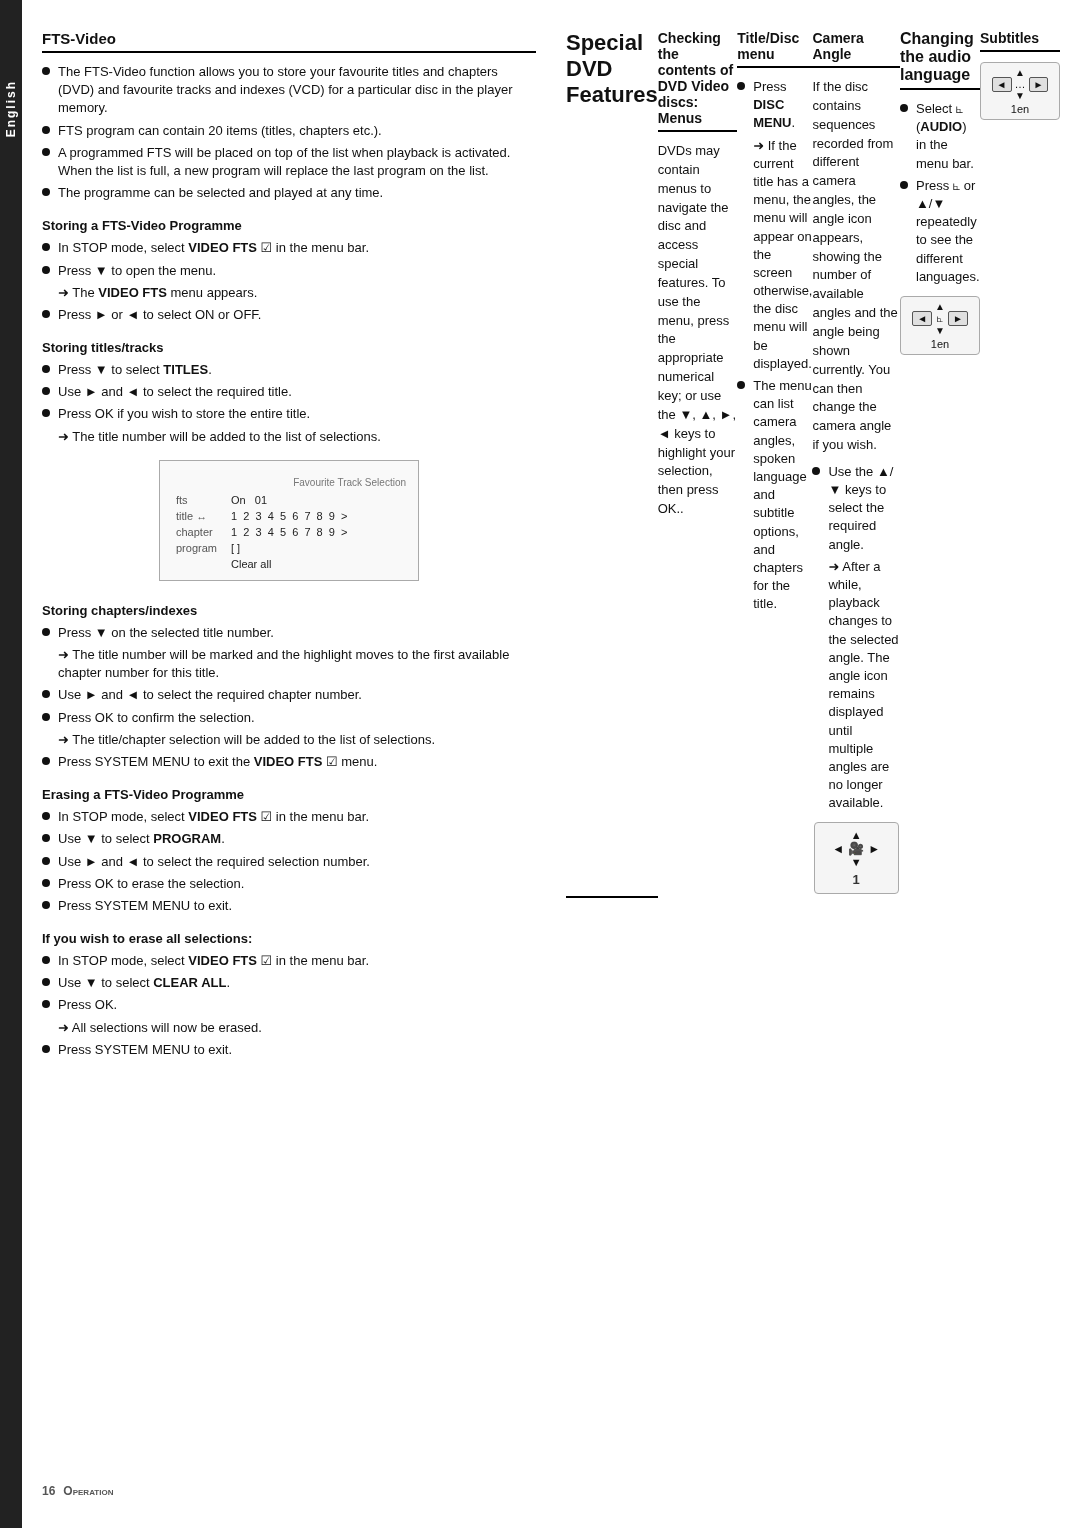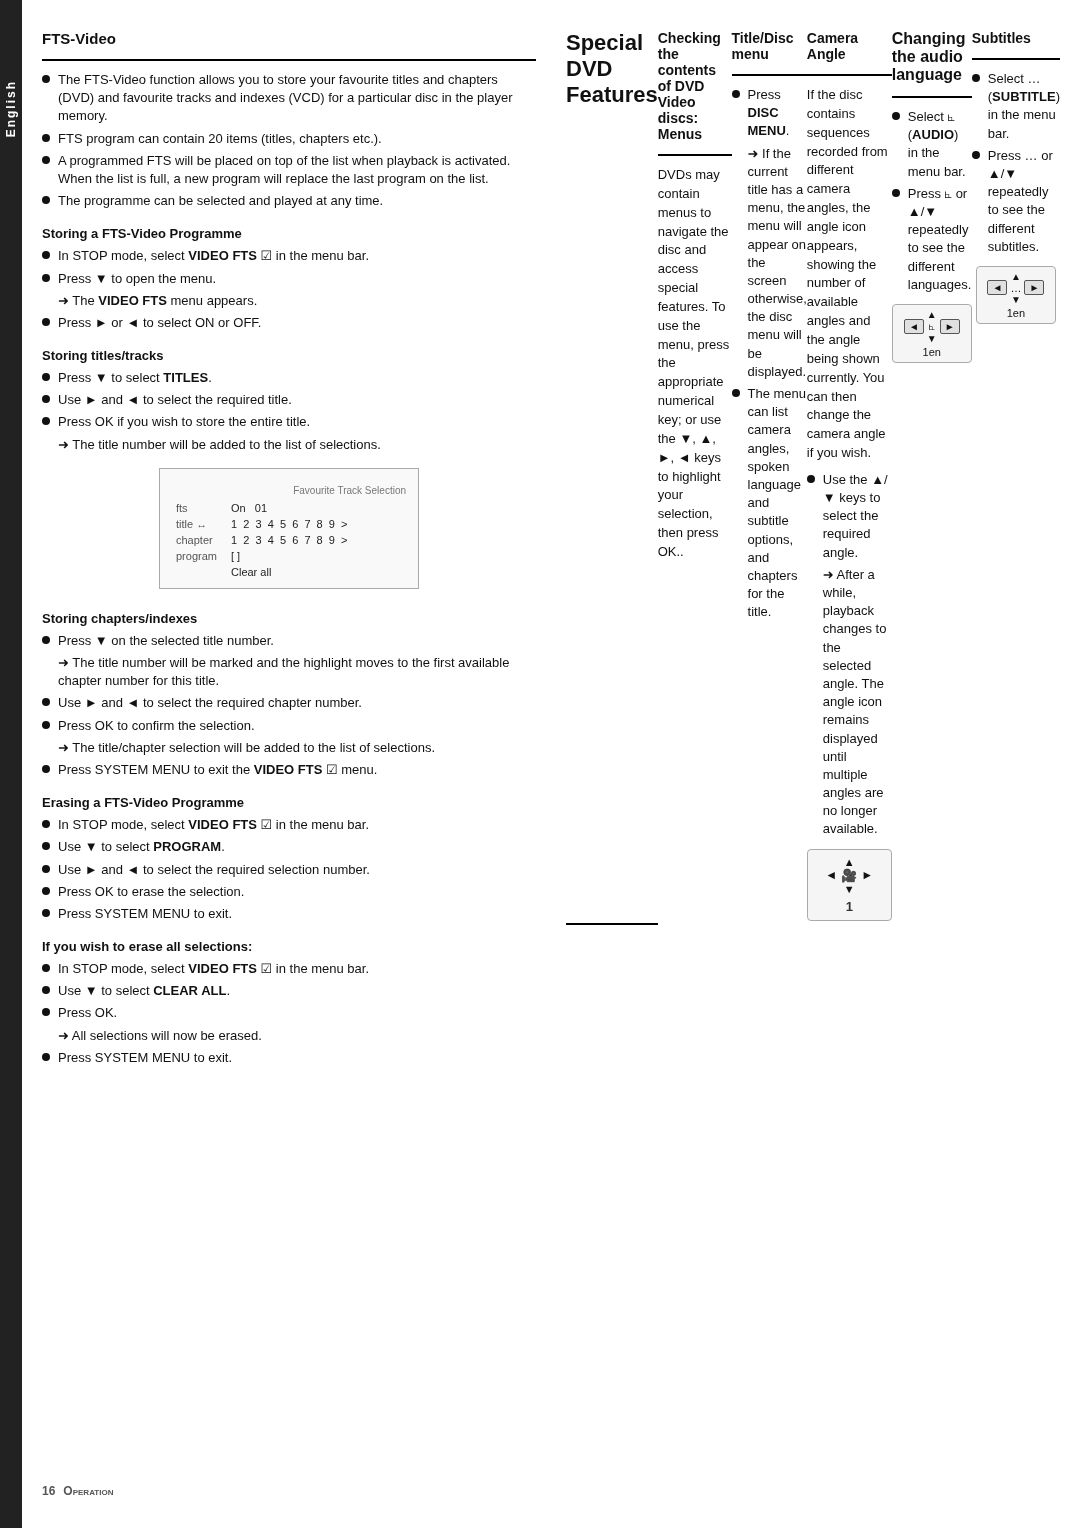--- a/index.html
+++ b/index.html
@@ -40,21 +40,21 @@
       min-width: 0;
     }
     .right-column {
       flex: 1;
       min-width: 0;
     }
     .section-title {
       font-size: 15px;
       font-weight: bold;
       border-bottom: 2px solid #000;
-      padding-bottom: 12px;
+      padding-bottom: 4px;
       margin-bottom: 10px;
     }
     .big-section-title {
       font-size: 22px;
       font-weight: bold;
       border-bottom: 2px solid #000;
       padding-bottom: 6px;
       margin-bottom: 16px;
     }
     .sub-section-title {
@@ -466,30 +466,20 @@
             </div>
             <span class="audio-label">1en</span>
           </div>
         </div>
       </div>
 
       <hr class="divider">
 
       <div class="right-section">
         <div class="section-title" style="font-size:14px;">Subtitles</div>
-        <ul class="bullet-list">
-          <li>
-            <span class="bullet"></span>
-            <span class="text">Select … (<strong>SUBTITLE</strong>) in the menu bar.</span>
-          </li>
-          <li>
-            <span class="bullet"></span>
-            <span class="text">Press … or ▲/▼ repeatedly to see the different subtitles.</span>
-          </li>
-        </ul>
 
         <div class="icon-container">
           <div class="audio-icon-wrapper">
             <div class="audio-row">
               <span class="small-btn">◄</span>
               <div style="display:flex;flex-direction:column;align-items:center;">
                 <span style="font-size:10px;">▲</span>
                 <span style="font-size:11px;">…</span>
                 <span style="font-size:10px;">▼</span>
               </div>

